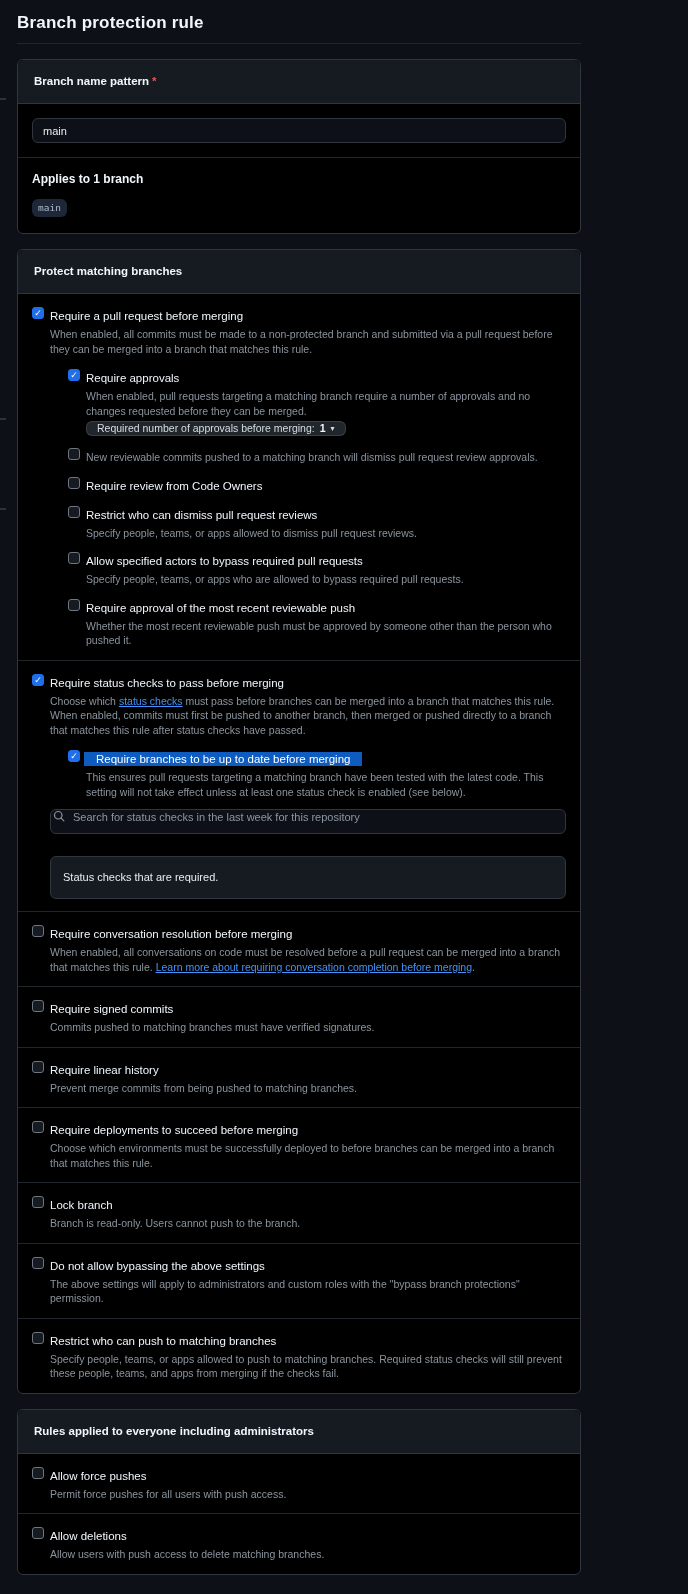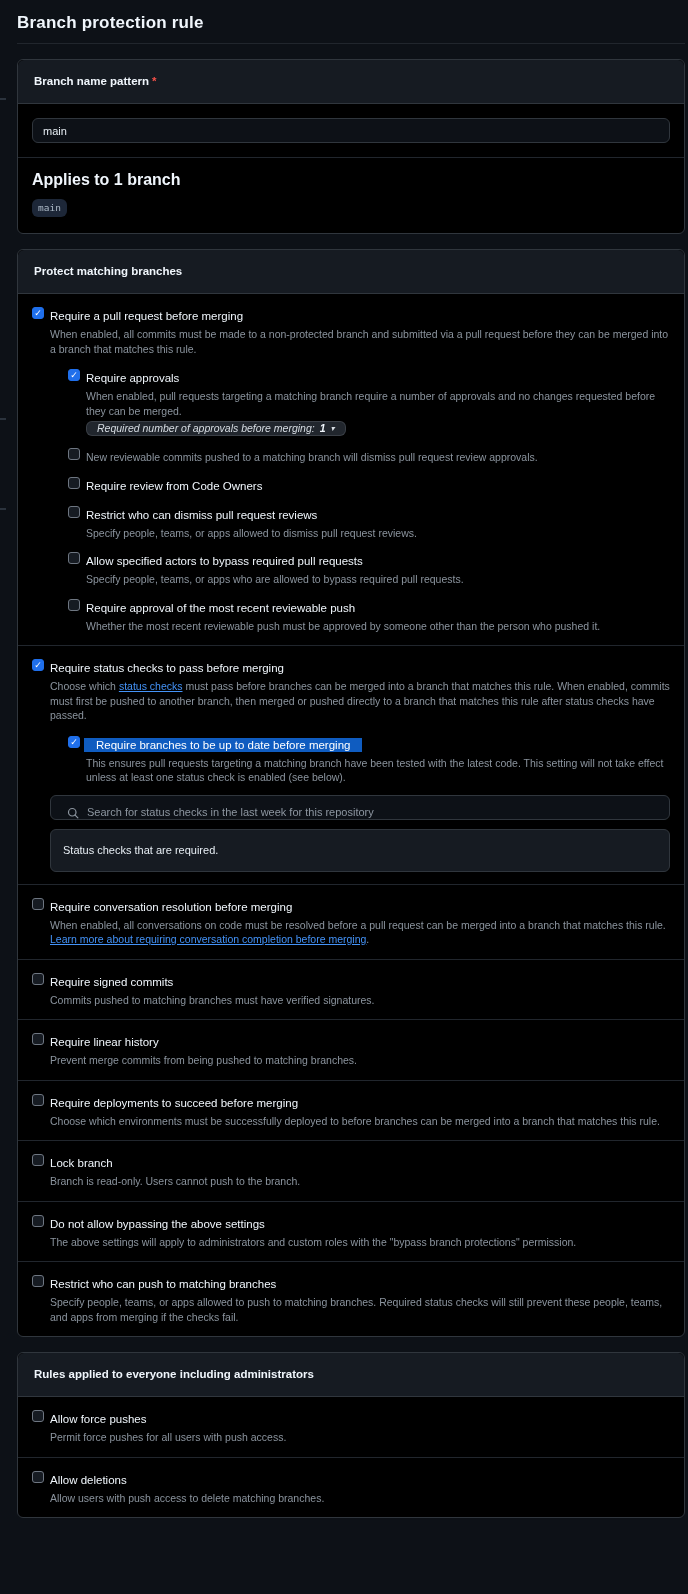--- a/index.html
+++ b/index.html
@@ -4,39 +4,39 @@
 <style>
   * { box-sizing: border-box; }
   html,body { margin:0; padding:0; }
   body {
     width:688px; height:1594px; overflow:hidden; position:relative;
     background:#0d1117;
     font-family:"Liberation Sans", sans-serif;
     -webkit-font-smoothing:antialiased;
   }
   .left-tick { position:absolute; left:0; width:6px; height:2px; background:#2b3publi36; background:#2b333d; }
-  .content { width:668px; margin-left:17px; padding-top:13px; }
+  .content { width:564px; margin-left:17px; padding-top:13px; }
 
   h1.page-title { font-size:17px; font-weight:600; color:#f0f6fc; margin:0; line-height:20px; letter-spacing:0.2px; }
   .title-divider { border-bottom:1px solid #21262d; margin-top:10px; }
 
   .card { border:1px solid #30363d; border-radius:6px; background:#000000; margin-top:15px; }
   .card-header {
     background:#161b22; border-bottom:1px solid #30363d; border-radius:6px 6px 0 0;
     padding:14px 16px; font-size:11.5px; font-weight:700; color:#f0f6fc; line-height:15px;
   }
   .required-mark { color:#f85149; margin-left:3px; font-weight:700; }
 
   .input-row { padding:14px; border-bottom:1px solid #21262d; }
   .text-input {
     width:100%; height:25px; background:#0d1117; border:1px solid #30363d; border-radius:6px;
     color:#e6edf3; font-size:11px; padding:0 10px; outline:none; font-family:"Liberation Sans", sans-serif;
   }
   .applies-row { padding:14px 14px 16px; }
-  .applies-label { font-size:16px; font-weight:700; color:#f0f6fc; line-height:15px; }
+  .applies-label { font-size:12px; font-weight:700; color:#f0f6fc; line-height:15px; }
   .branch-badge {
     display:inline-block; margin-top:12px; font-family:"DejaVu Sans Mono", monospace;
     font-size:9.5px; color:#adbac7; background:#1d2738; padding:4px 6px; border-radius:6px; line-height:10px;
   }
 
   .group { padding:12px 14px; }
   .group.divided { border-top:1px solid #21262d; }
 
   .cb-row { display:flex; align-items:flex-start; gap:6px; }
   .checkbox {
@@ -52,38 +52,37 @@
   .cb-desc a, .inline-link { color:#4493f8; text-decoration:underline; cursor:pointer; }
 
   .nested { margin-left:18px; margin-top:12px; }
   .nested.tight { margin-top:11px; }
 
   .dropdown-btn {
     display:inline-flex; align-items:center; gap:5px; 
     background:#21262d; border:1px solid rgba(240,246,252,0.12); border-radius:6px;
     padding:0 10px; font-size:10.5px; color:#d7dde3; line-height:13px; cursor:pointer;
     font-family:"Liberation Sans", sans-serif;
-    font-style:italic;
   }
   .dropdown-btn .dd-count { font-weight:700; color:#f0f6fc; }
   .dd-caret { font-size:8px; color:#d7dde3; }
 
   .search-box {
-    margin-left:18px; margin-top:10px; height:25px; display:flex; align-items:flex-end; gap:6px;
-    border:1px solid #30363d; border-radius:6px; background:#0d1117; padding:0 16px;
+    margin-left:18px; margin-top:10px; height:25px; display:flex; align-items:flex-start; gap:6px;
+    border:1px solid #30363d; border-radius:6px; background:#0d1117; padding:0 2px;
   }
   .search-box svg { flex:none; }
   .search-box input {
     flex:1; background:transparent; border:none; outline:none; color:#e6edf3;
     font-size:11px; font-family:"Liberation Sans", sans-serif;
   }
   .search-box input::placeholder { color:#8d96a0; opacity:1; }
 
   .status-required-box {
-    margin-left:18px; margin-top:9px; background:#161b22; border:1px solid #30363d;
+    margin-left:18px; margin-top:22px; background:#161b22; border:1px solid #30363d;
     border-radius:6px; padding:13px 12px; font-size:11px; color:#e6edf3; line-height:15px;
   }
 </style>
 </head>
 <body>
 
 <div class="left-tick" style="top:98px"></div>
 <div class="left-tick" style="top:418px"></div>
 <div class="left-tick" style="top:508px"></div>
 

